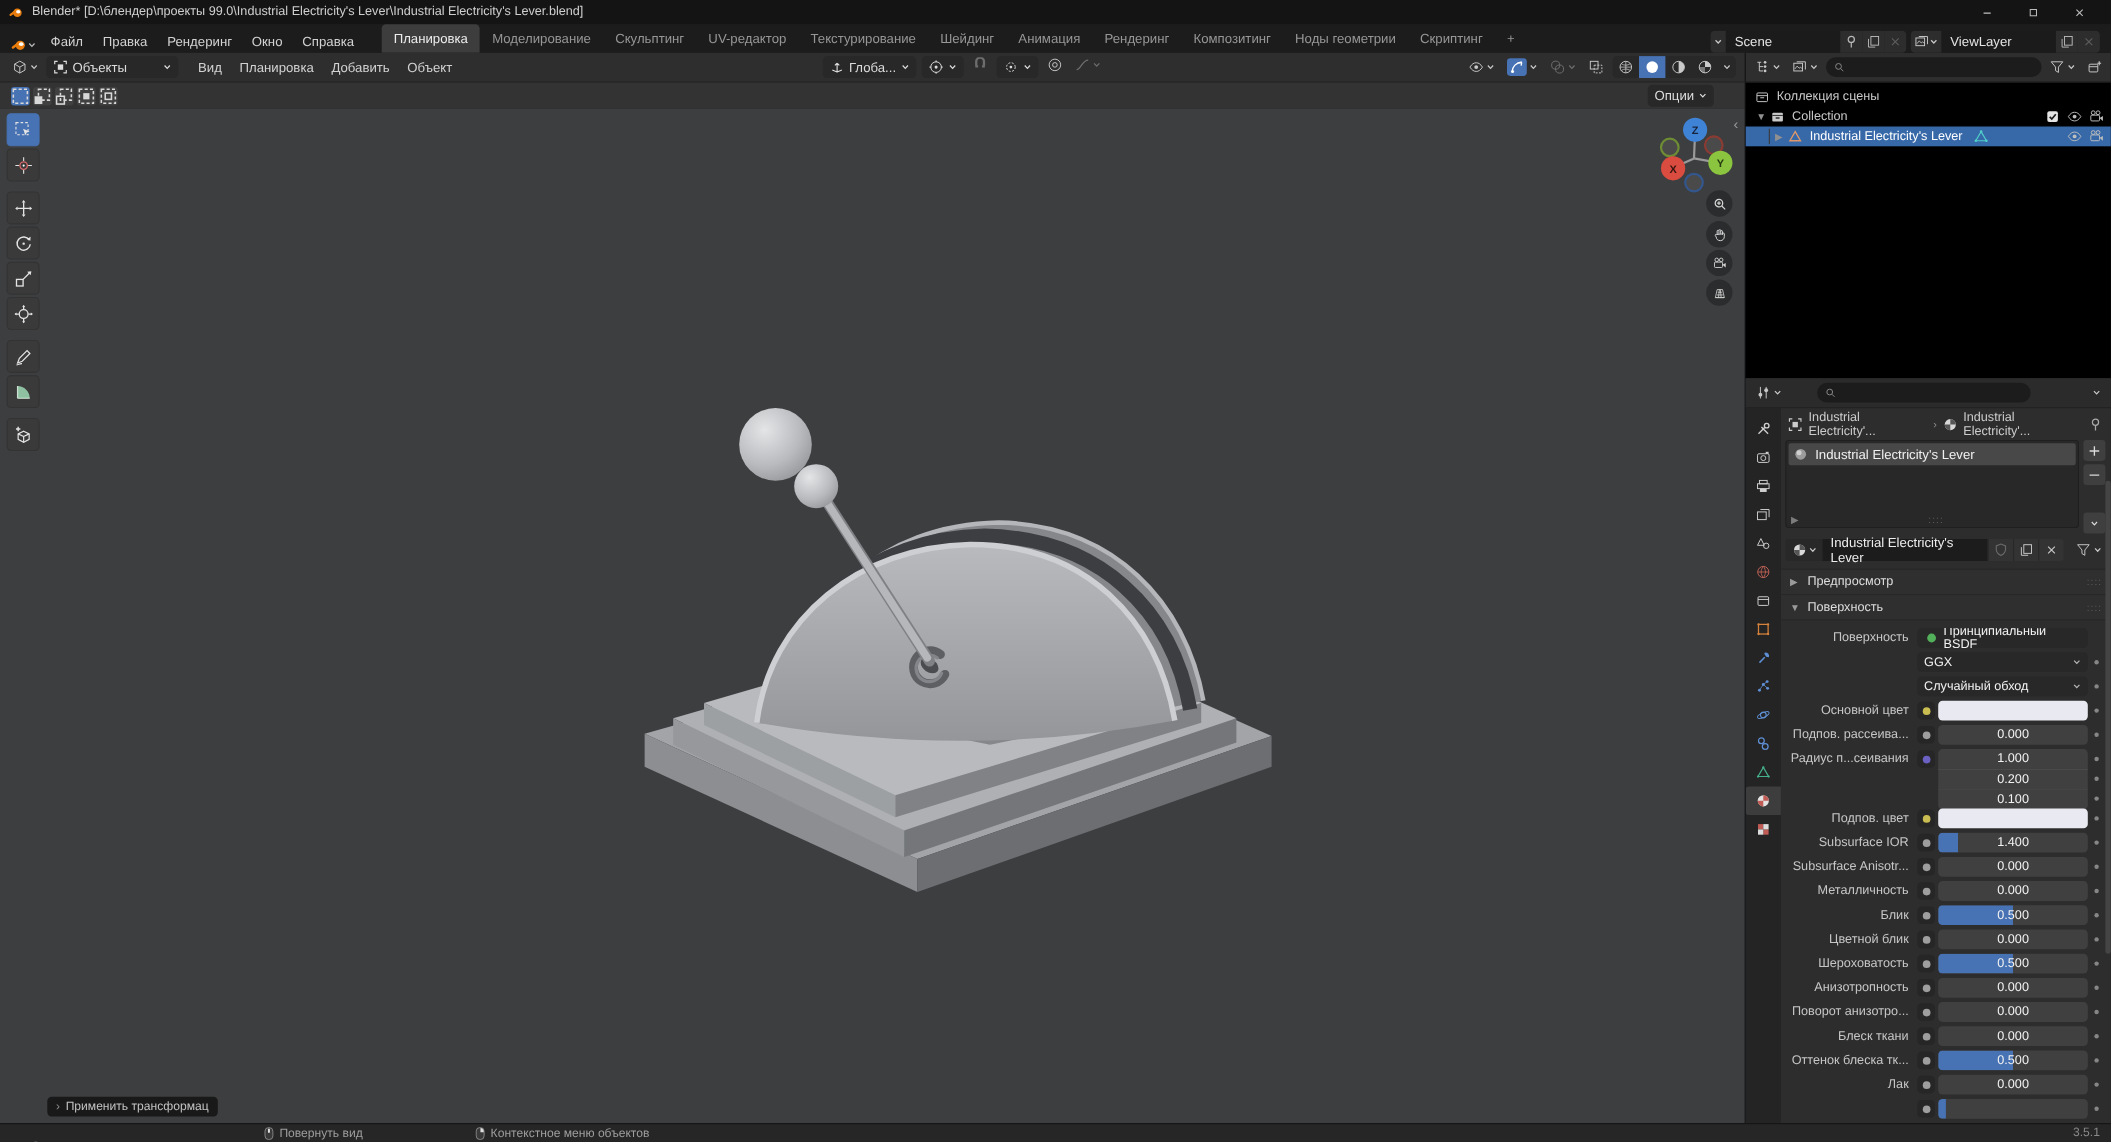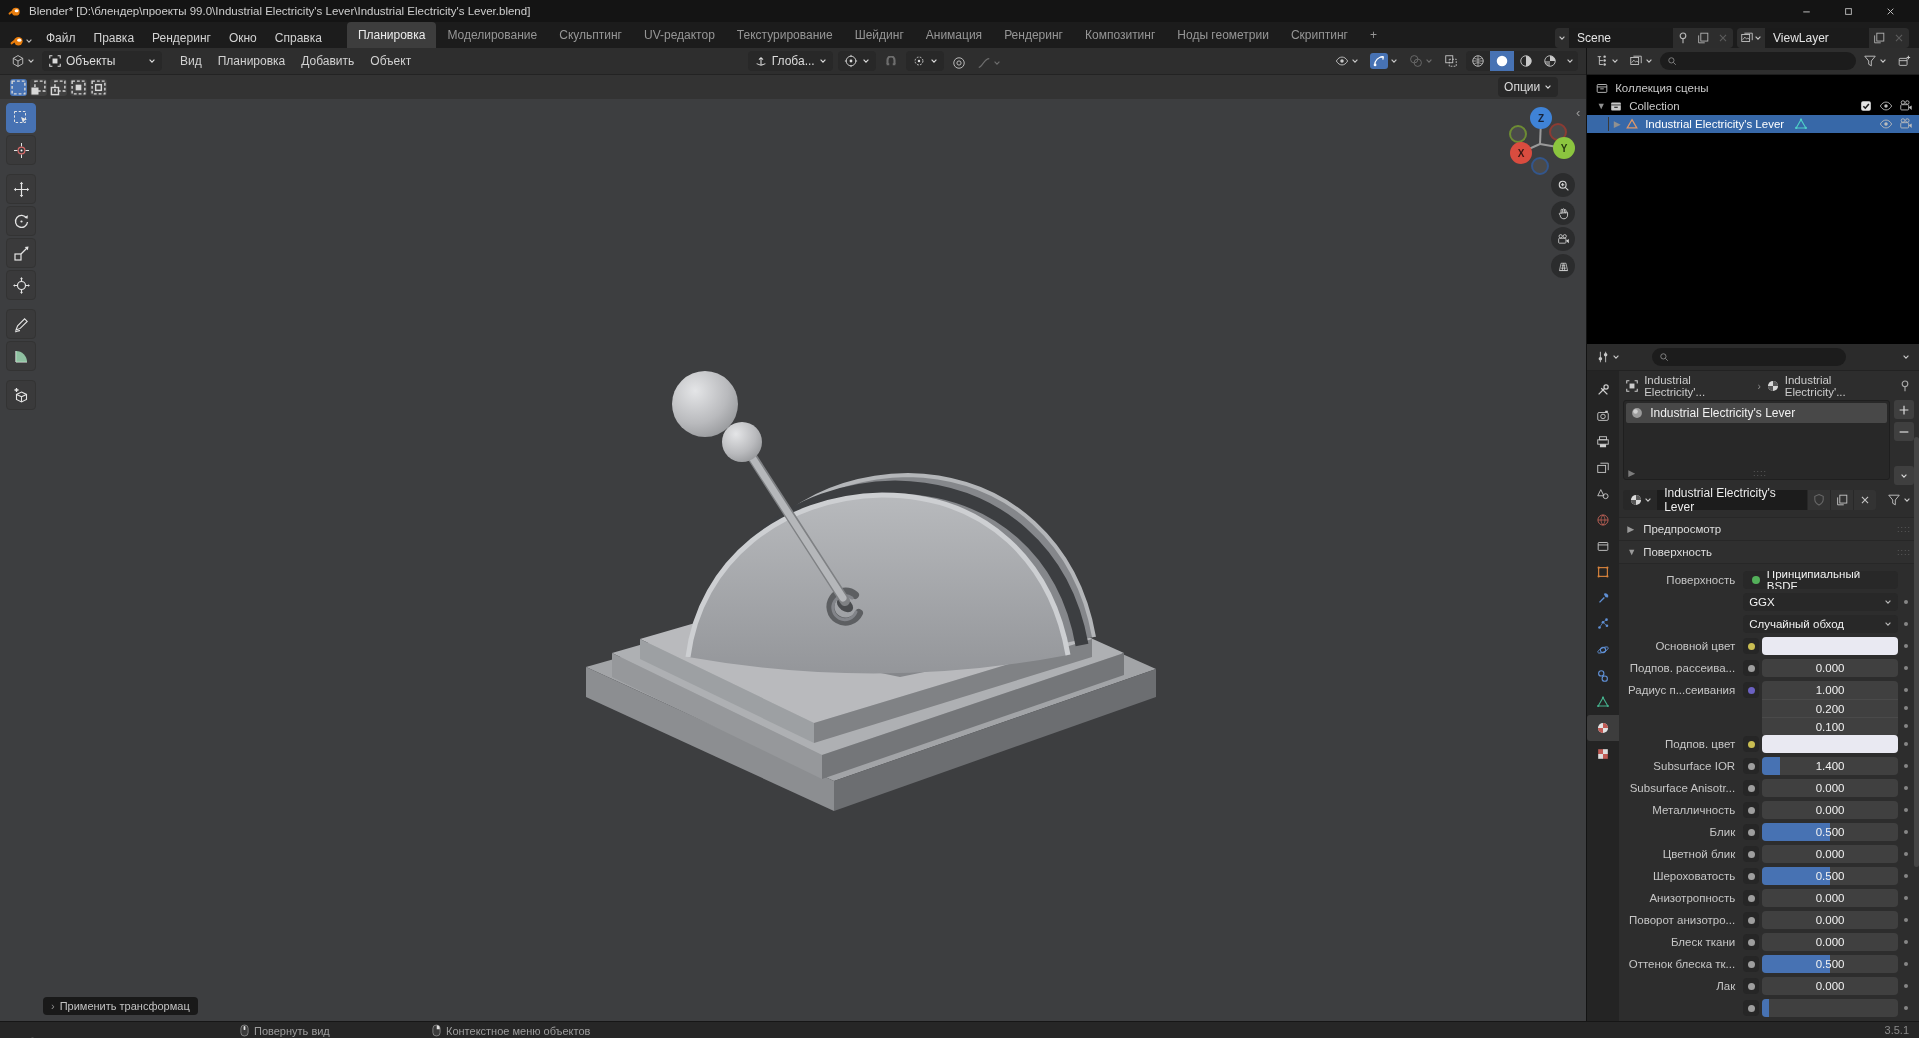--- a/index.html
+++ b/index.html
@@ -36,21 +36,21 @@
   
   .main{display:flex;height:973px}
   .viewport{width:1587px;display:flex;flex-direction:column;position:relative}
   .vp-header{height:26px;background:#2e2e2e;display:flex;align-items:center;padding:0 8px;gap:4px;border-bottom:1px solid #232323}
   .hbtn{display:flex;align-items:center;gap:2px;color:#c9c9c9;padding:1px 3px;border-radius:3px}
   .hbtn.blue{background:#4772b3;color:#fff}
   .hbtn.dim{color:#6e6e6e}
   .pill{background:#282828;border-radius:4px;height:20px;display:flex;align-items:center;padding:0 6px;gap:4px;color:#dcdcdc}
   .vp-menus{display:flex;margin-left:6px}
   .vp-menus .menu-item{padding:3px 8px}
-  .vp-center{display:flex;align-items:flex-end;gap:5px;margin:0 auto}
+  .vp-center{display:flex;align-items:flex-start;gap:5px;margin:0 auto}
   .vp-right{display:flex;align-items:center;gap:5px}
   .shade-group{display:flex;background:#282828;border-radius:4px;overflow:hidden;align-items:center}
   .shade-btn{width:24px;height:20px;display:flex;align-items:center;justify-content:center;color:#c9c9c9}
   .shade-btn.active{background:#4772b3;color:#fff}
 
   .vp-tools{height:24px;background:#333333;display:flex;align-items:center;padding:0 10px;gap:2px}
   .selmode{width:17px;height:17px;border-radius:3px;background:#404040;display:flex;align-items:center;justify-content:center;color:#d8d8d8;margin-right:1px}
   .selmode.active{background:#4772b3}
   .options-pill{margin-left:auto;margin-right:18px}
 

